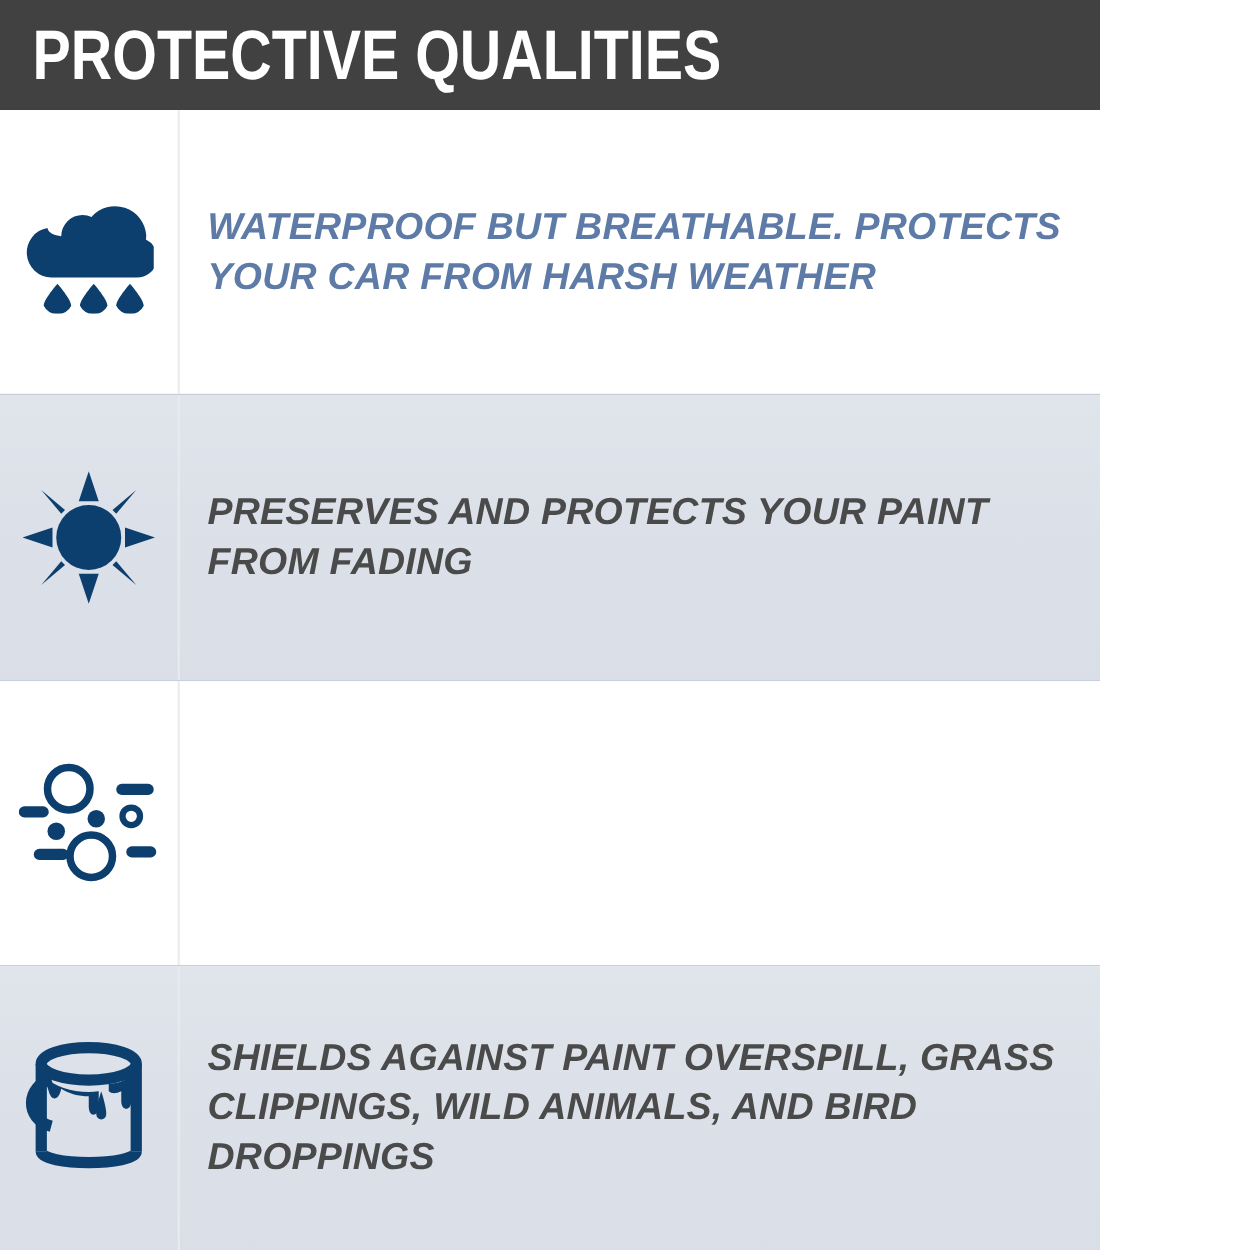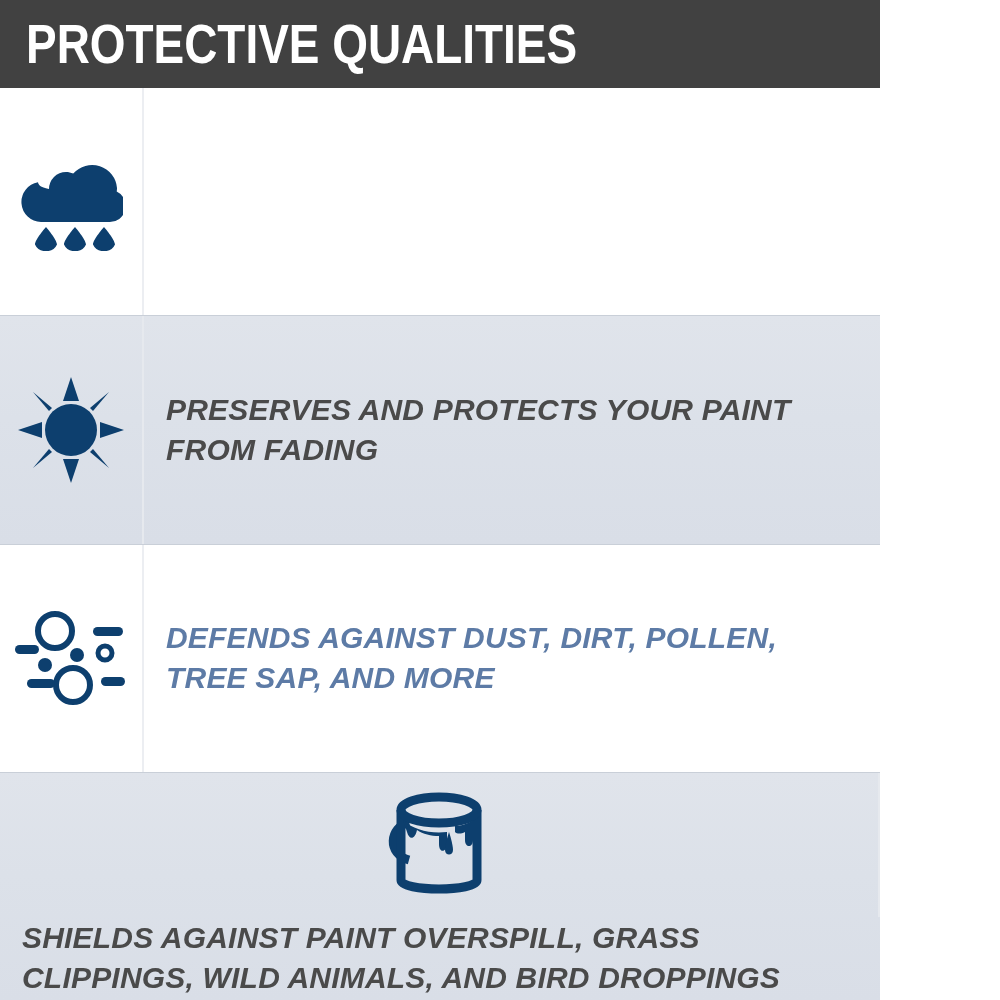--- a/index.html
+++ b/index.html
@@ -48,21 +48,21 @@
     flex-direction: column;
   }
 
   .feature-row {
     flex: 1 1 0;
     display: flex;
     align-items: stretch;
     position: relative;
     border-bottom: 1px solid #c9cfd8;
   }
-  .feature-row:last-child { border-bottom: none; flex-direction: column; }
+  .feature-row:last-child { border-bottom: none; }
 
   .feature-row.bg-white {
     background: #ffffff;
   }
   .feature-row.bg-tint {
     background: linear-gradient(to bottom, #e0e4eb 0%, #dce1e9 45%, #d9dee7 100%);
   }
 
   .icon-cell {
     flex: 0 0 144px;
@@ -112,20 +112,23 @@
         <span>
           <svg width="104" height="98" viewBox="0 0 104 98">
             <g fill="#0d3f6e">
               <path d="M30 36a17 17 0 0 1 17-17c2.6 0 5 .6 7.2 1.6A25 25 0 0 1 98 35c0 1.2-.1 2.4-.3 3.6A16 16 0 0 1 90 69H22a20 20 0 0 1-3-39.7c.4 2.4 2 5.2 11 6.7z"></path>
               <path d="M27 74c0 0-11 12.5-11 17.6A11 11 0 0 0 27 98a11 11 0 0 0 11-6.4C38 86.5 27 74 27 74z"></path>
               <path d="M56 74c0 0-11 12.5-11 17.6A11 11 0 0 0 56 98a11 11 0 0 0 11-6.4C67 86.5 56 74 56 74z"></path>
               <path d="M85 74c0 0-11 12.5-11 17.6A11 11 0 0 0 85 98a11 11 0 0 0 11-6.4C96 86.5 85 74 85 74z"></path>
             </g>
           </svg>
         </span>
+      </div>
+      <div class="text-cell">
+        <div class="feature-text tone-blue">WATERPROOF BUT BREATHABLE. PROTECTS YOUR CAR FROM HARSH WEATHER</div>
       </div>
     </div>
 
     <div class="feature-row bg-tint">
       <div class="icon-cell">
         <span>
           <svg width="106" height="106" viewBox="0 0 106 106">
             <g fill="#0d3f6e">
               <circle cx="53" cy="53" r="26"></circle>
               <polygon points="53,0 45,24 61,24"></polygon>
@@ -158,23 +161,20 @@
               <circle cx="62" cy="46" r="7"></circle>
               <circle cx="30" cy="56" r="7"></circle>
               <rect x="0" y="36" width="24" height="9" rx="4.5"></rect>
               <rect x="78" y="18" width="30" height="9" rx="4.5"></rect>
               <rect x="12" y="70" width="28" height="9" rx="4.5"></rect>
               <rect x="86" y="68" width="24" height="9" rx="4.5"></rect>
             </g>
           </svg>
         </span>
       </div>
-      <div class="text-cell">
-        <div class="feature-text tone-blue">DEFENDS AGAINST DUST, DIRT, POLLEN, TREE SAP, AND MORE</div>
-      </div>
     </div>
 
     <div class="feature-row bg-tint">
       <div class="icon-cell">
         <span>
           <svg width="104" height="106" viewBox="0 0 104 106">
             <g fill="none" stroke="#0d3f6e" stroke-width="9">
 
               <path d="M22 30 C2 36, 0 62, 22 68"></path>
 

